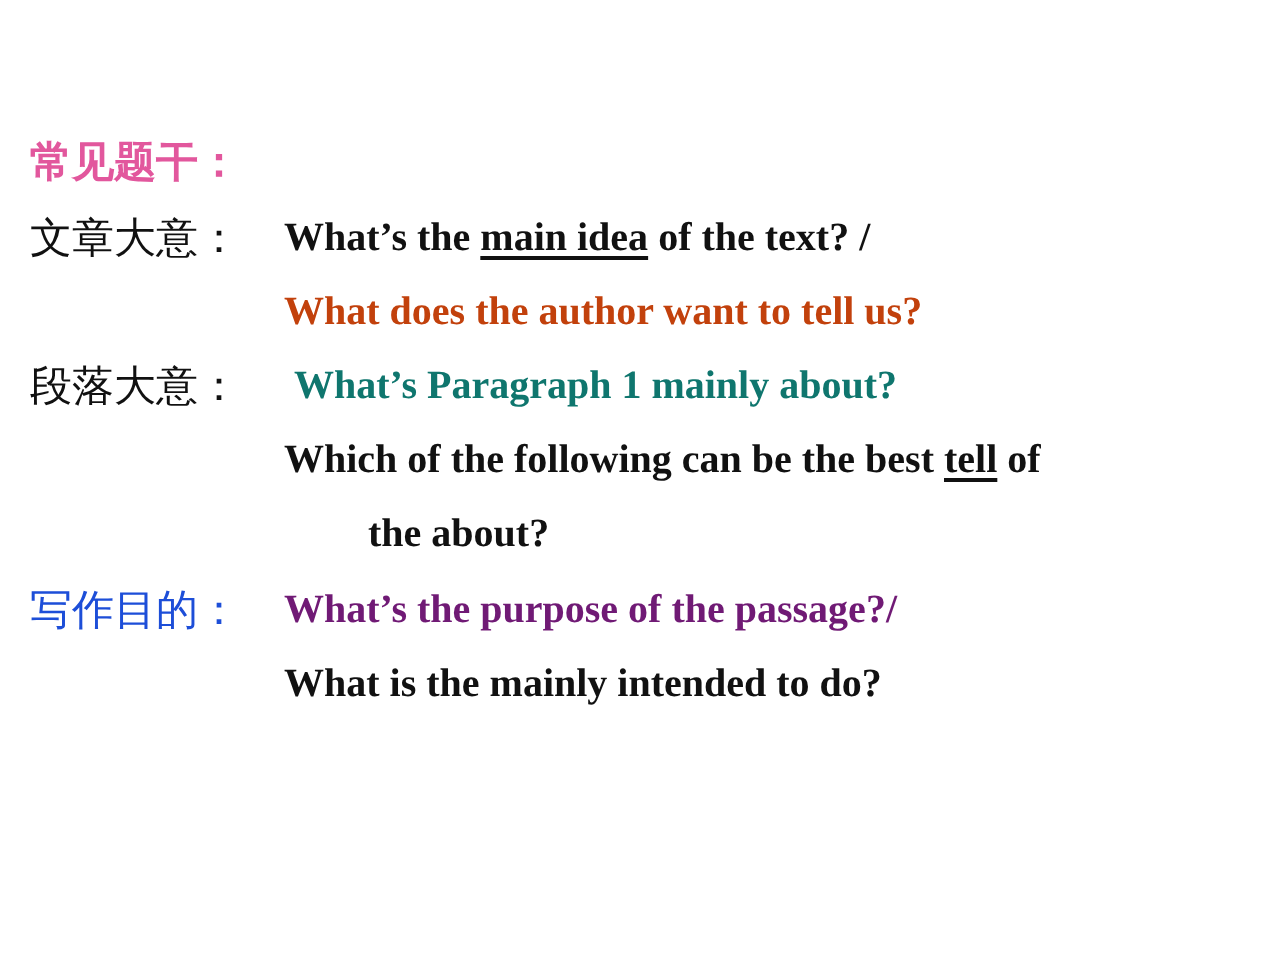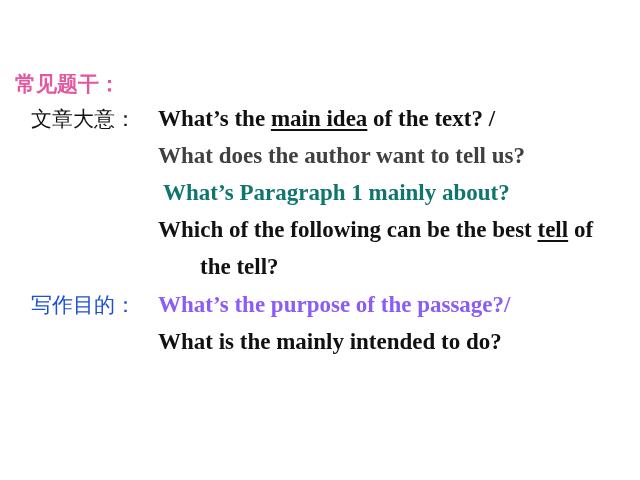--- a/index.html
+++ b/index.html
@@ -19,21 +19,21 @@
     width: 640px;
     height: 480px;
     background: #ffffff;
   }
 
   
   .heading {
     position: absolute;
     left: 15px;
     top: 72px;
-    font-family: Liberation Sans, sans-serif;
+    font-family: Liberation Mono, monospace;
     font-size: 21px;
     font-weight: 600;
     line-height: 24px;
     letter-spacing: 0px;
     white-space: nowrap;
   }
 
   
   .rows {
     position: absolute;
@@ -52,21 +52,21 @@
     font-weight: 400;
     line-height: 34px;
     color: #111111;
     white-space: nowrap;
   }
 
   .eng {
     position: absolute;
     top: 0;
     font-family: "Liberation Serif", "DejaVu Serif", serif;
-    font-size: 23px;
+    font-size: 20px;
     font-weight: bold;
     line-height: 34px;
     color: #111111;
     white-space: nowrap;
   }
 
   .eng.c0 { left: 142px; }
   .eng.c1 { left: 147px; }
   .eng.c2 { left: 184px; }
 
@@ -83,50 +83,50 @@
   .r3 { top: 111px; }
   .r4 { top: 148px; }
   .r5 { top: 186px; }
   .r6 { top: 223px; }
 
   .line {
     position: absolute;
     left: 0;
     width: 524px;
     height: 37px;
-    margin-left: 16px;
   }
 </style>
 </head>
 <body>
 
 <div id="slide" style="background: rgb(255, 255, 255);">
 
   <div class="heading" style="color: rgb(226, 87, 157);">常见题干：</div>
 
   <div class="rows">
 
   <div class="line r0">
         <div class="label" style="color: rgb(17, 17, 17);">文章大意：</div>
         <div class="eng c0" style="color: rgb(17, 17, 17);"><span>What’s the </span><span class="ul">main idea</span><span> of the text? /</span></div>
       </div>
       <div class="line r1">
-        <div class="eng c0" style="color: #404040;"><span>What does the author want to tell us?</span></div>
+        <div class="eng c0" style="color: #c2410c;"><span>What does the author want to tell us?</span></div>
       </div>
       <div class="line r2">
+        <div class="label" style="color: rgb(17, 17, 17);">段落大意：</div>
         <div class="eng c1" style="color: #0f766e;"><span>What’s Paragraph 1 mainly about?</span></div>
       </div>
       <div class="line r3">
         <div class="eng c0" style="color: rgb(17, 17, 17);"><span>Which of the following can be the best </span><span class="ul">tell</span><span> of</span></div>
       </div>
       <div class="line r4">
-        <div class="eng c2" style="color: rgb(17, 17, 17);"><span>the tell?</span></div>
+        <div class="eng c2" style="color: rgb(17, 17, 17);"><span>the about?</span></div>
       </div>
       <div class="line r5">
         <div class="label" style="color: #1d4ed8;">写作目的：</div>
-        <div class="eng c0" style="color: #8b5cf6;"><span>What’s the purpose of the passage?/</span></div>
+        <div class="eng c0" style="color: #701a75;"><span>What’s the purpose of the passage?/</span></div>
       </div>
       <div class="line r6">
         <div class="eng c0" style="color: rgb(17, 17, 17);"><span>What is the mainly intended to do?</span></div>
       </div>
     </div>
 
 </div>
 
 </body></html>

